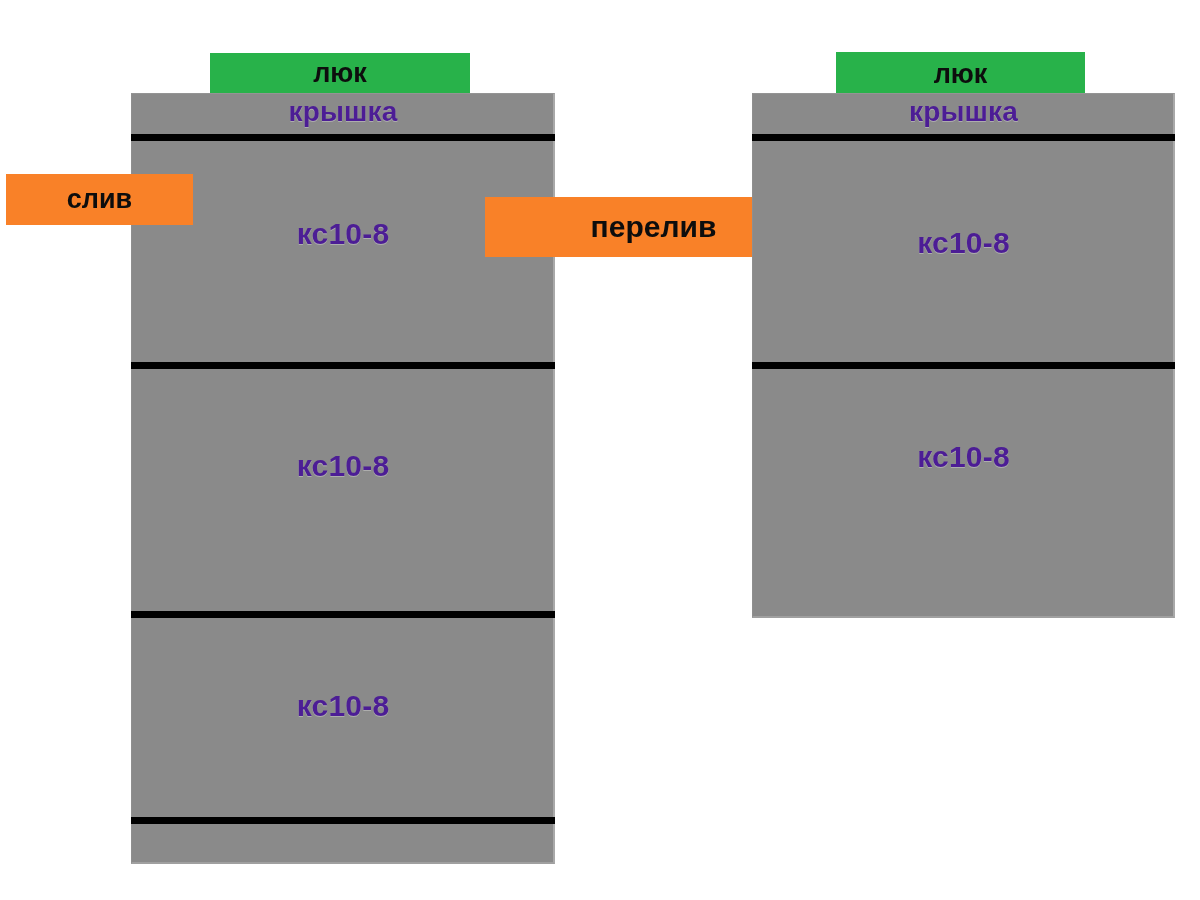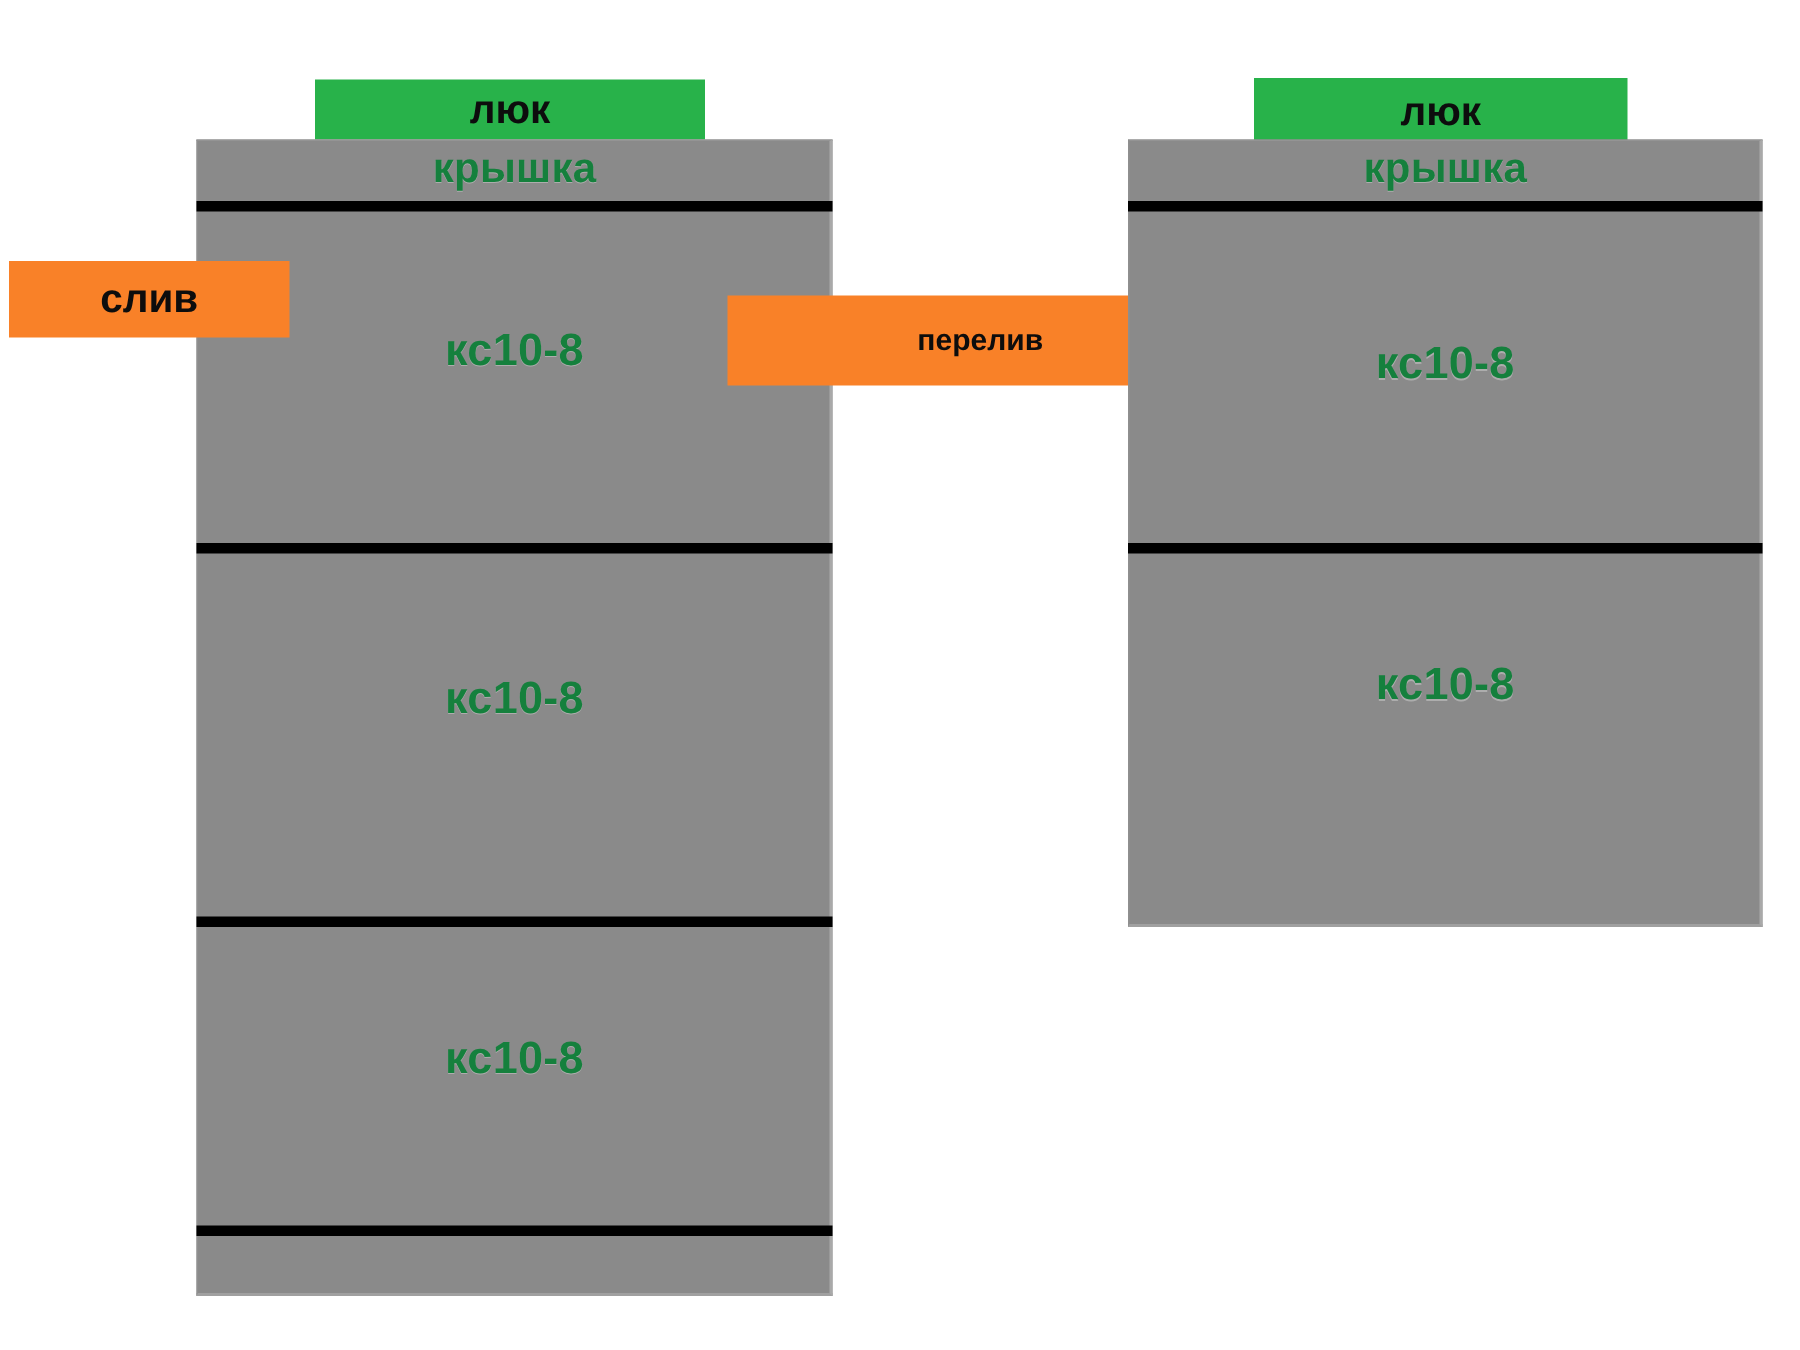--- a/index.html
+++ b/index.html
@@ -35,21 +35,21 @@
   .rule {
     position: absolute;
     background: #000000;
     height: 7px;
   }
 
   
   .ring-label {
     position: absolute;
     text-align: center;
-    color: #15803d;
+    color: #4c1d95;
     font-weight: 700;
     letter-spacing: 0.2px;
     white-space: nowrap;
     text-shadow: 0 1px 0 rgba(255,255,255,0.30);
   }
 
   
   .chip {
     position: absolute;
     display: flex;
@@ -88,21 +88,21 @@
 
   <div class="ring-label" style="left:131px; top:672px; width:424px; font-size:30px;">кс10-8</div>
 
   <div class="rule" style="left:131px; top:800px; width:424px;"></div>
 
 
   <div class="chip chip-orange" style="left:6px; top:157px; width:187px; height:51px; font-size:27px;">
     <span>слив</span>
   </div>
 
-  <div class="chip chip-orange" style="left:485px; top:180px; width:337px; height:60px; font-size:20px;">
+  <div class="chip chip-orange" style="left:485px; top:180px; width:337px; height:60px; font-size:30px;">
     <span>перелив</span>
   </div>
 
   <div class="chip chip-green" style="left:836px; top:35px; width:249px; height:45px; font-size:27px;">
     <span>люк</span>
   </div>
 
   <div class="tank" style="left:752px; top:76px; width:423px; height:525px;"></div>
 
   <div class="ring-label" style="left:752px; top:79px; width:423px; font-size:28px;">крышка</div>

